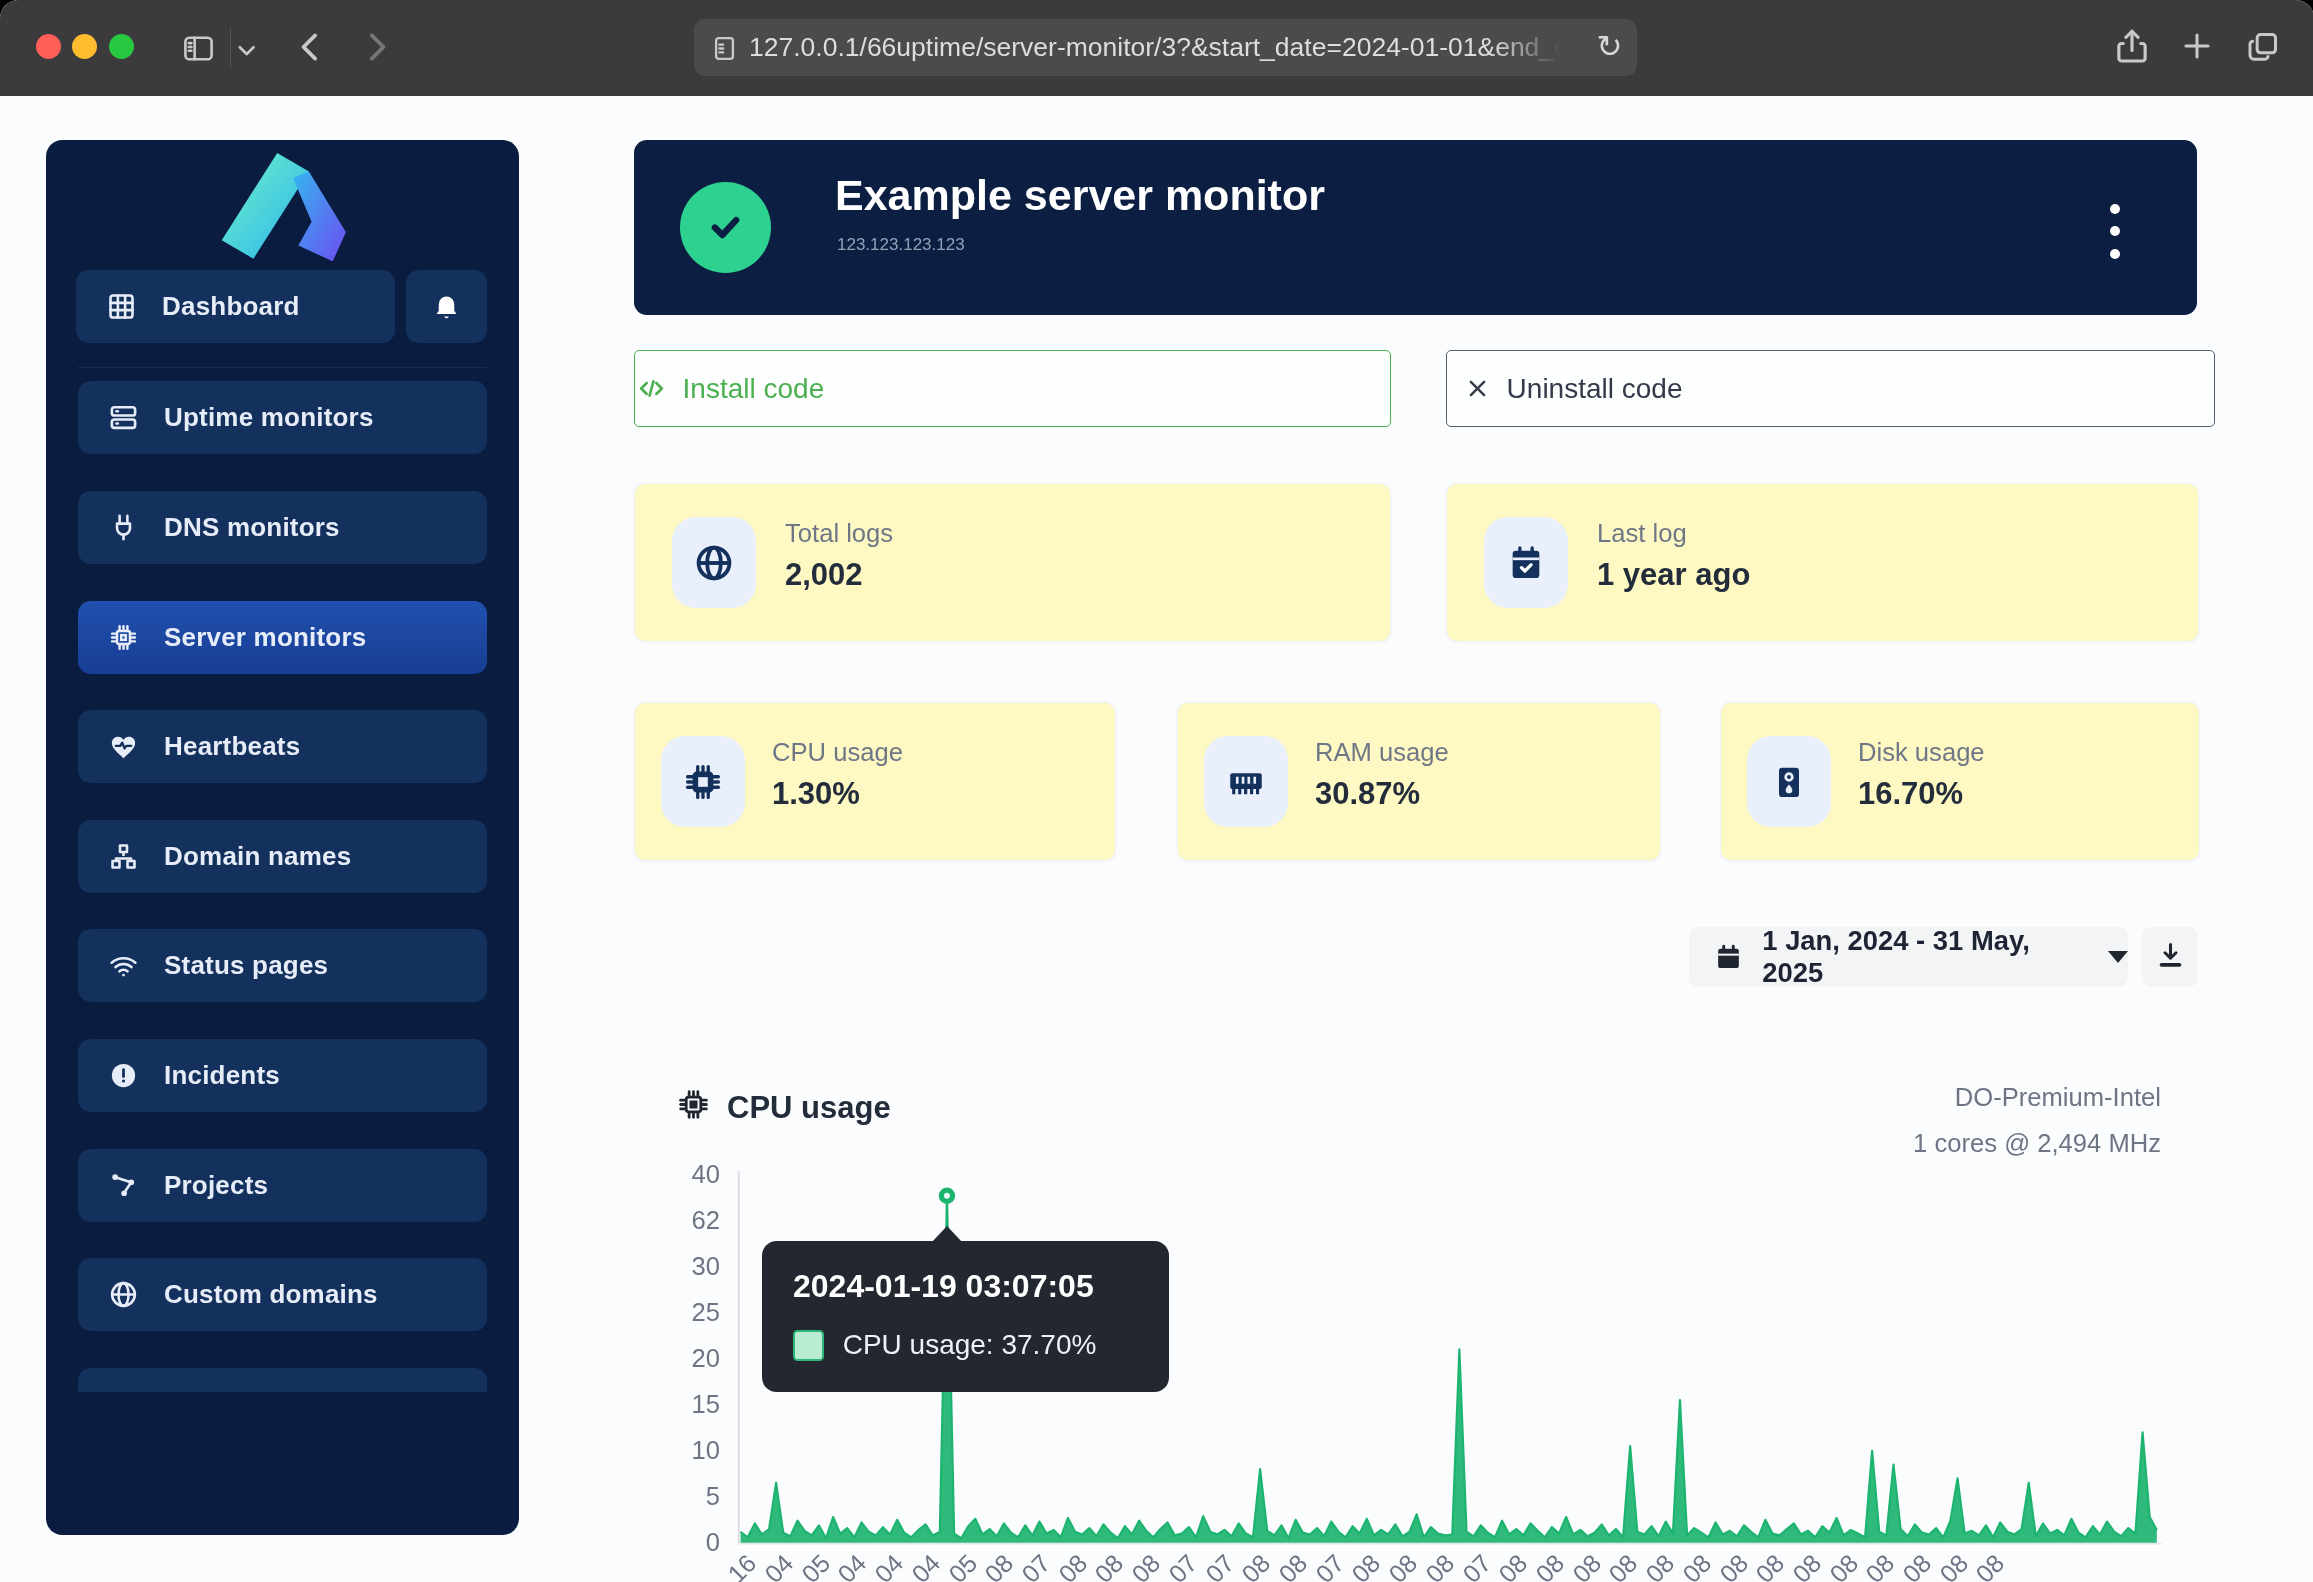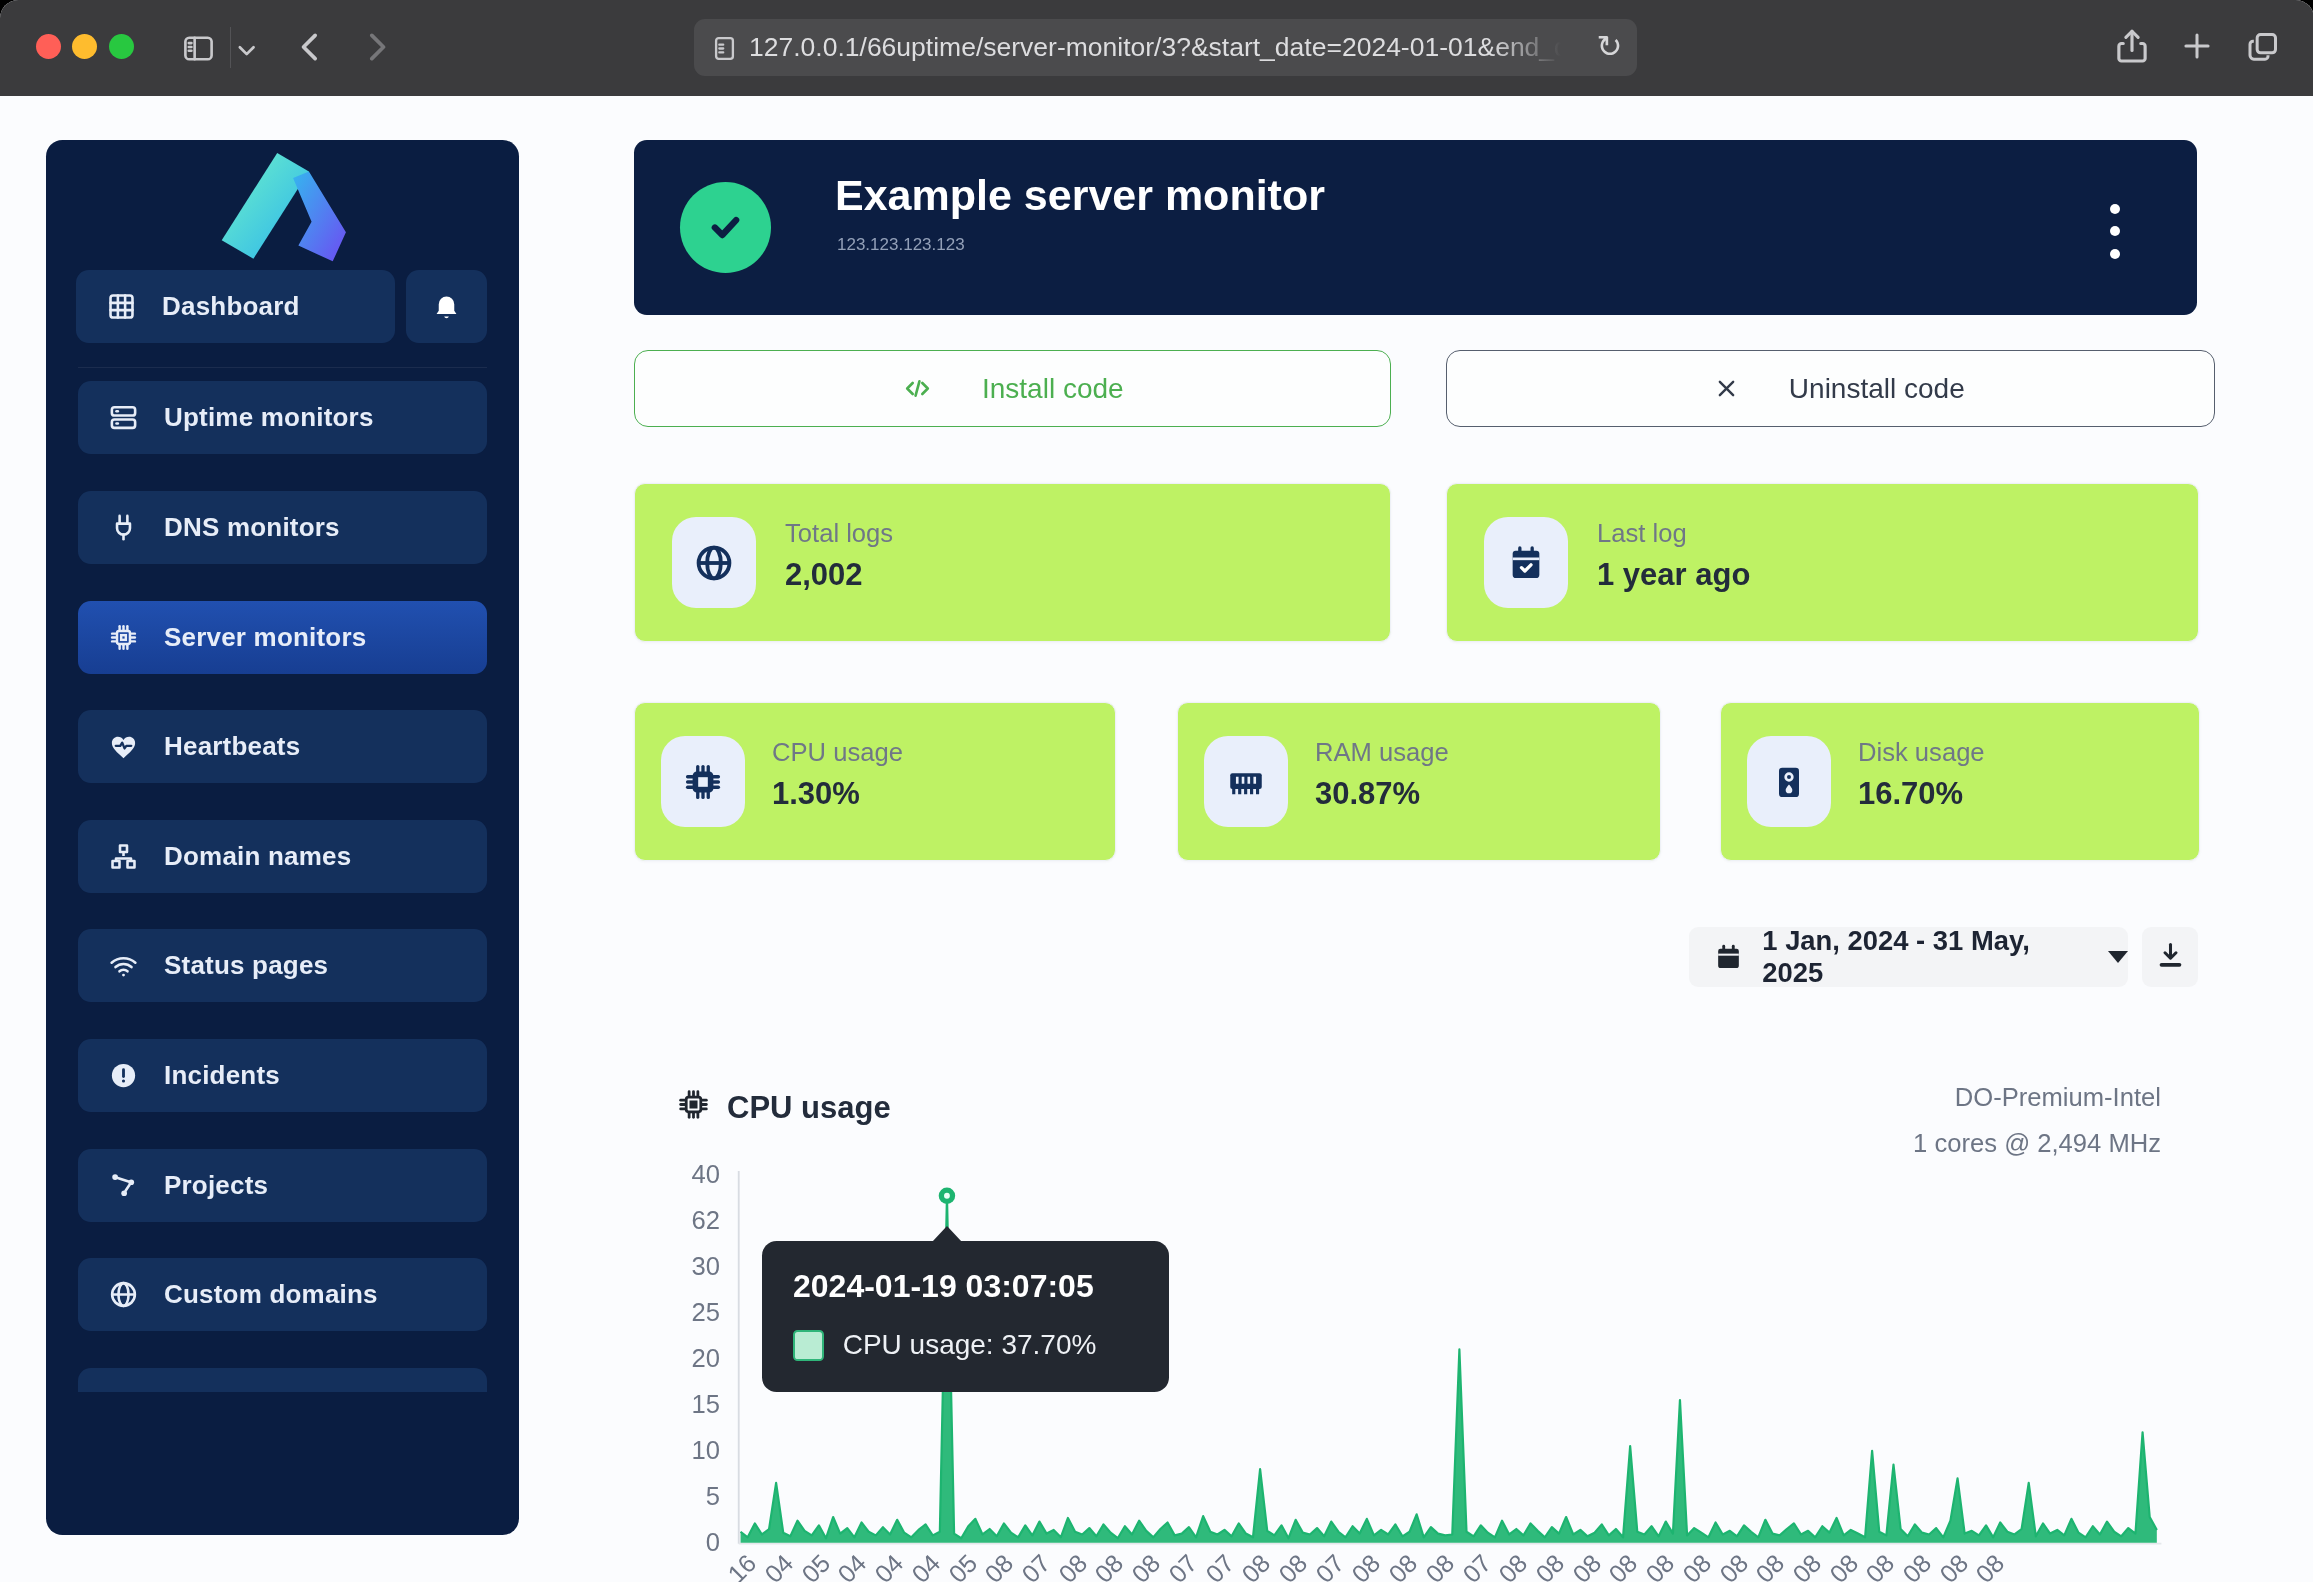--- a/index.html
+++ b/index.html
@@ -42,28 +42,28 @@
   
   .headcard{position:absolute;left:634px;top:44px;width:1563px;height:175px;border-radius:12.8px;background:#0c1e42;}
   .statuscircle{position:absolute;left:46px;top:42px;width:91px;height:91px;border-radius:50%;background:#2dd290;
                 display:flex;align-items:center;justify-content:center;}
   .htitle{position:absolute;left:201px;top:31px;font-size:43px;font-weight:700;color:#fff;}
   .hsub{position:absolute;left:203px;top:95px;font-size:17px;color:#93a0b8;}
   .kebab{position:absolute;right:64px;top:60px;width:37px;height:55px;display:flex;flex-direction:column;align-items:center;justify-content:space-between;padding:3.7px 0;}
   .kebab i{width:10px;height:10px;border-radius:50%;background:#fff;}
 
   
-  .btn{position:absolute;top:254px;height:75px;border-radius:14px;background:#fdfefe;display:flex;align-items:center;justify-content:center;
-       font-size:28px;font-weight:400;gap:33px;}
+  .btn{position:absolute;top:254px;height:75px;border-radius:5px;background:#fdfefe;display:flex;align-items:center;
+       font-size:28px;font-weight:400;}
   .btn-install{left:634px;width:755px;border:1.8px solid #4caf50;color:#4caf50;}
   .btn-uninstall{left:1446px;width:751px;border:1.8px solid #565f6e;color:#333b4a;padding-left:16px;}
   .btn .bic{margin-right:14.6px;display:flex;}
 
   
-  .card{position:absolute;background:#bef264;border:0.9px solid #eef1f6;border-radius:11px;box-shadow:0 0.9px 2.7px rgba(15,30,65,.04);}
+  .card{position:absolute;background:#fef9c3;border:0.9px solid #eef1f6;border-radius:11px;box-shadow:0 0.9px 2.7px rgba(15,30,65,.04);}
   .tile{position:absolute;width:84px;height:91px;border-radius:24px;background:#e9effb;color:#14305c;
         display:flex;align-items:center;justify-content:center;}
   .clabel{position:absolute;font-size:25.6px;color:#6f7787;}
   .cvalue{position:absolute;font-size:31px;font-weight:700;color:#232c3b;}
 
   
   .datepill{position:absolute;left:1689px;top:831px;width:439px;height:60px;border-radius:9.1px;background:#f3f4f6;
             display:flex;align-items:center;color:#1d2433;}
   .datepill .dpic{margin:0 18.3px 0 24px;display:flex;color:#20262f;}
   .datetext{font-size:27.4px;font-weight:700;}

